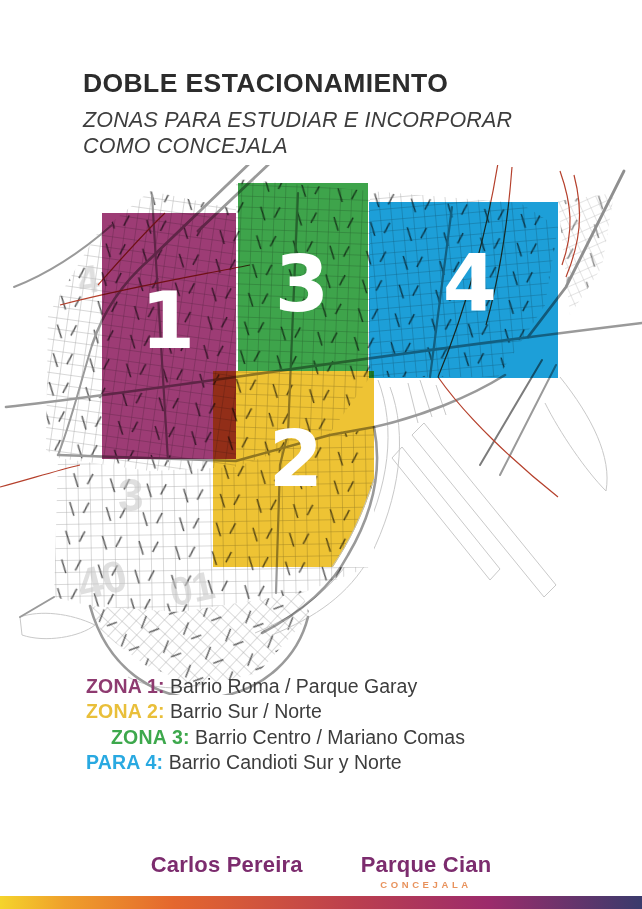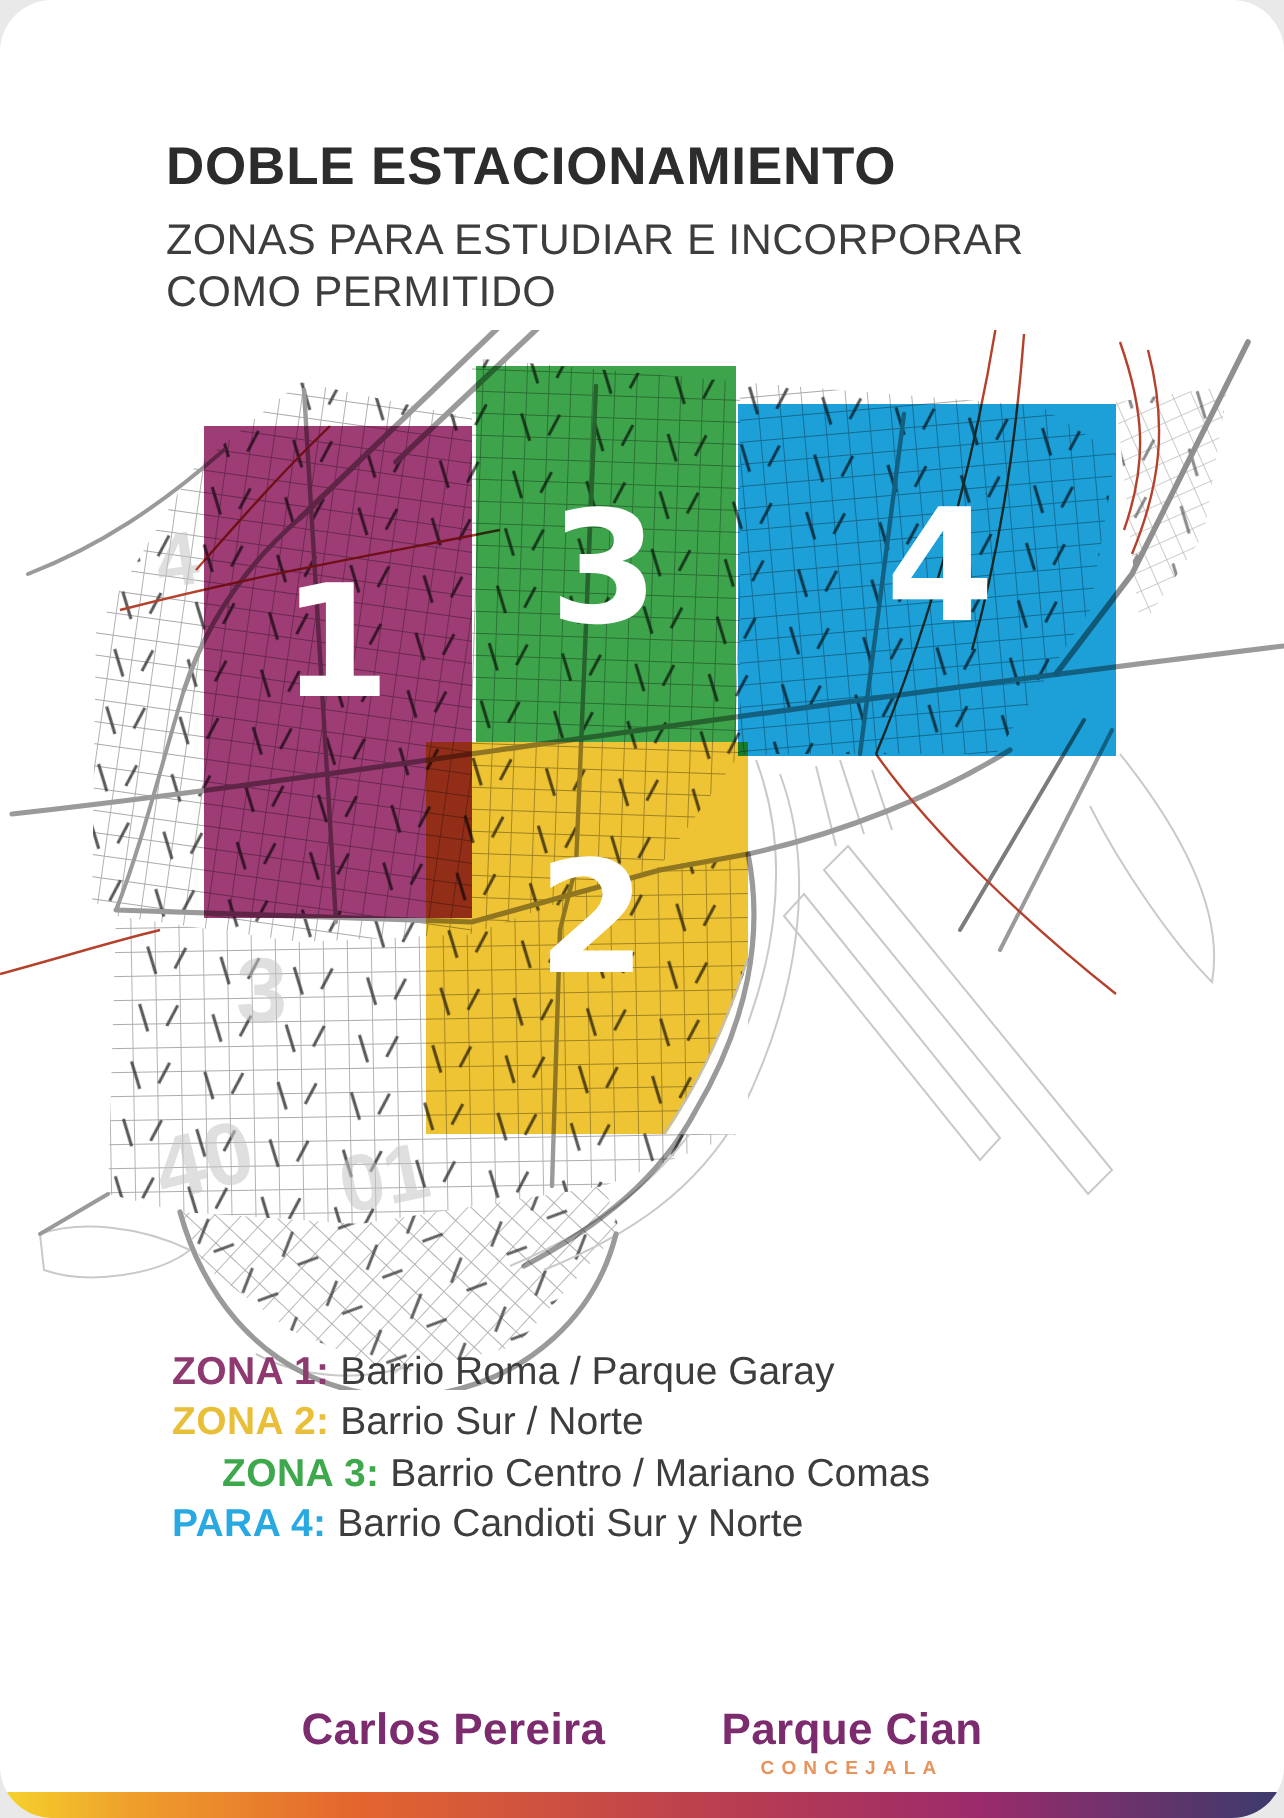--- a/index.html
+++ b/index.html
@@ -1,30 +1,29 @@
 <!DOCTYPE html>
 <html><head>
 <meta charset="utf-8">
 <style>
   html,body{margin:0;padding:0;background:#e9e9e9;}
   .page{
     position:relative;width:642px;height:909px;margin:0 auto;
     background:#ffffff;overflow:hidden;
     font-family:"Liberation Sans","DejaVu Sans",sans-serif;
-    border-radius:26px;
   }
   
   .header{position:absolute;left:83px;top:70px;width:520px;}
   .title{
     margin:0;font-size:26.5px;font-weight:800;letter-spacing:.4px;
     color:#2c2c2c;line-height:1.05;
   }
   .subtitle{
     margin:9px 0 0 0;font-size:21.5px;font-weight:400;color:#3d3d3d;
-    line-height:26px;letter-spacing:.2px;
+    line-height:26px;letter-spacing:.2px;font-style:italic;
   }
   
   .map-wrap{position:absolute;left:0;top:165px;width:642px;height:530px;}
   .zone-num{
     font-family:"DejaVu Sans","Liberation Sans",sans-serif;
     font-weight:bold;font-size:78px;fill:#ffffff;
   }
   .wmark{
     font-family:"Liberation Sans",sans-serif;font-weight:bold;fill:#c5c5c5;
   }
@@ -43,21 +42,21 @@
   .official .role{font-size:9.5px;font-weight:700;letter-spacing:3.6px;margin-top:1px;}
   .bottom-bar{position:absolute;left:0;top:896px;width:642px;height:13px;display:block;}
 </style>
 </head>
 <body>
 
 <div class="page">
 
   <div class="header">
     <h1 class="title">DOBLE ESTACIONAMIENTO</h1>
-    <p class="subtitle"><span>ZONAS PARA ESTUDIAR E INCORPORAR</span><br><span>COMO PERMITIDO</span></p>
+    <p class="subtitle"><span>ZONAS PARA ESTUDIAR E INCORPORAR</span><br><span>COMO CONCEJALA</span></p>
   </div>
 
   <div class="map-wrap">
     <svg width="642" height="530" viewBox="0 0 642 530" xmlns="http://www.w3.org/2000/svg">
       <defs>
         <pattern id="gA" width="11" height="11" patternUnits="userSpaceOnUse" patternTransform="rotate(8)">
           <path d="M11 0H0V11" fill="none" stroke="#a9a9a9" stroke-width="0.9"></path>
         </pattern>
         <pattern id="gB" width="11" height="11" patternUnits="userSpaceOnUse" patternTransform="rotate(2)">
           <path d="M11 0H0V11" fill="none" stroke="#a9a9a9" stroke-width="0.9"></path>

